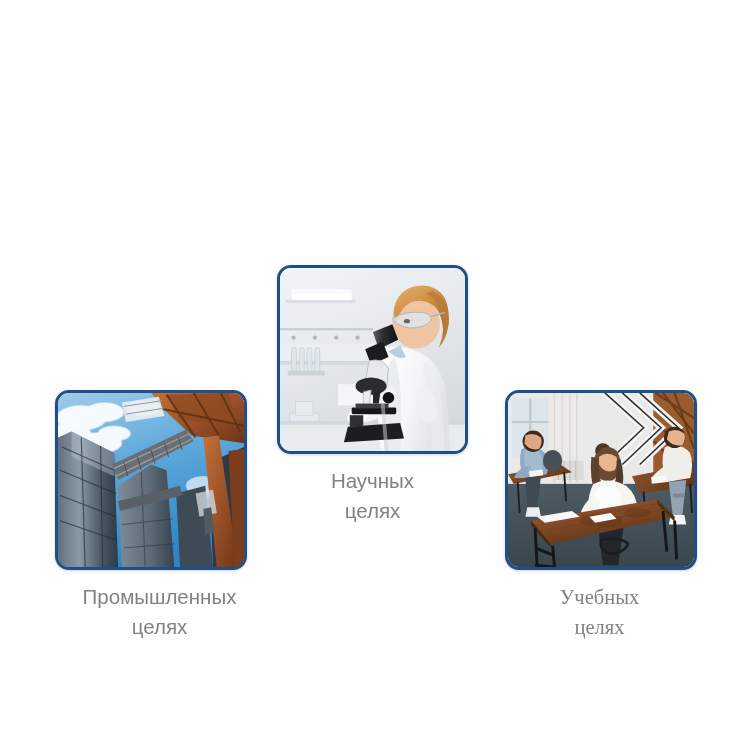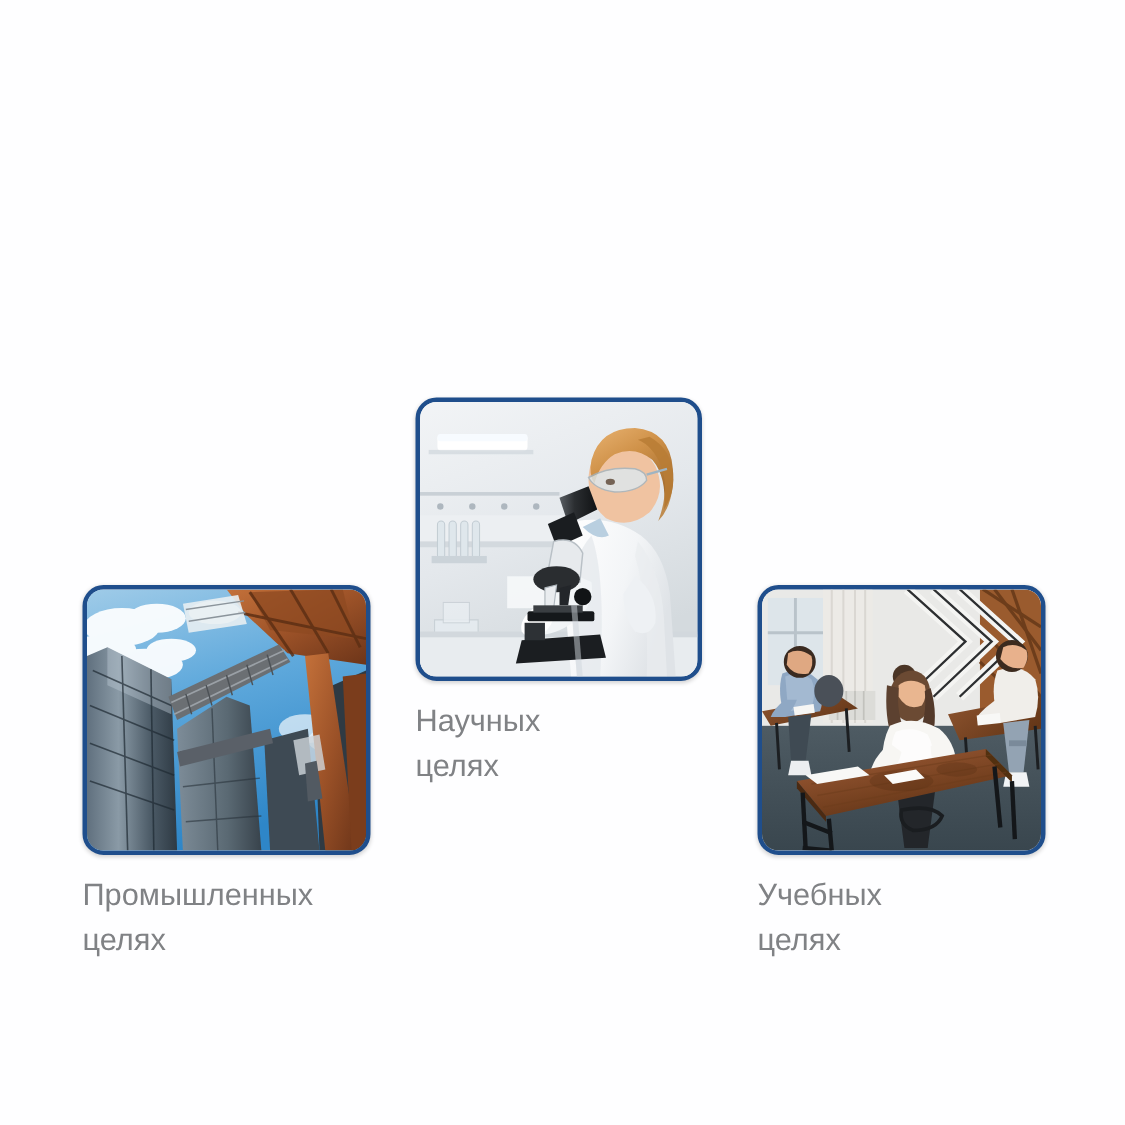--- a/index.html
+++ b/index.html
@@ -47,31 +47,32 @@
     background: #dfe6ec;
     box-shadow: 0 1px 3px rgba(0,0,0,0.18);
   }
   .photo-frame svg {
     display: block;
     width: 100%;
     height: 100%;
   }
   .caption {
     margin-top: 12px;
+    text-align: center;
     color: #808285;
     font-size: 20.5px;
     line-height: 30px;
     white-space: pre-line;
   }
   
   #card-industrial { left: 55px; top: 390px; width: 209px; }
   #card-industrial .photo-frame { width: 192px; height: 180px; }
   #card-scientific { left: 277px; top: 265px; width: 191px; }
   #card-scientific .photo-frame { width: 191px; height: 189px; }
-  #card-educational { left: 505px; top: 390px; width: 189px; }
+  #card-educational { left: 505px; top: 390px; width: 189px; font-family: Liberation Serif, serif; }
   #card-educational .photo-frame { width: 192px; height: 180px; }
 </style>
 </head>
 <body>
 
 <div id="slide">
 
 
   <div class="card" id="card-industrial">
     <div class="photo-frame">

